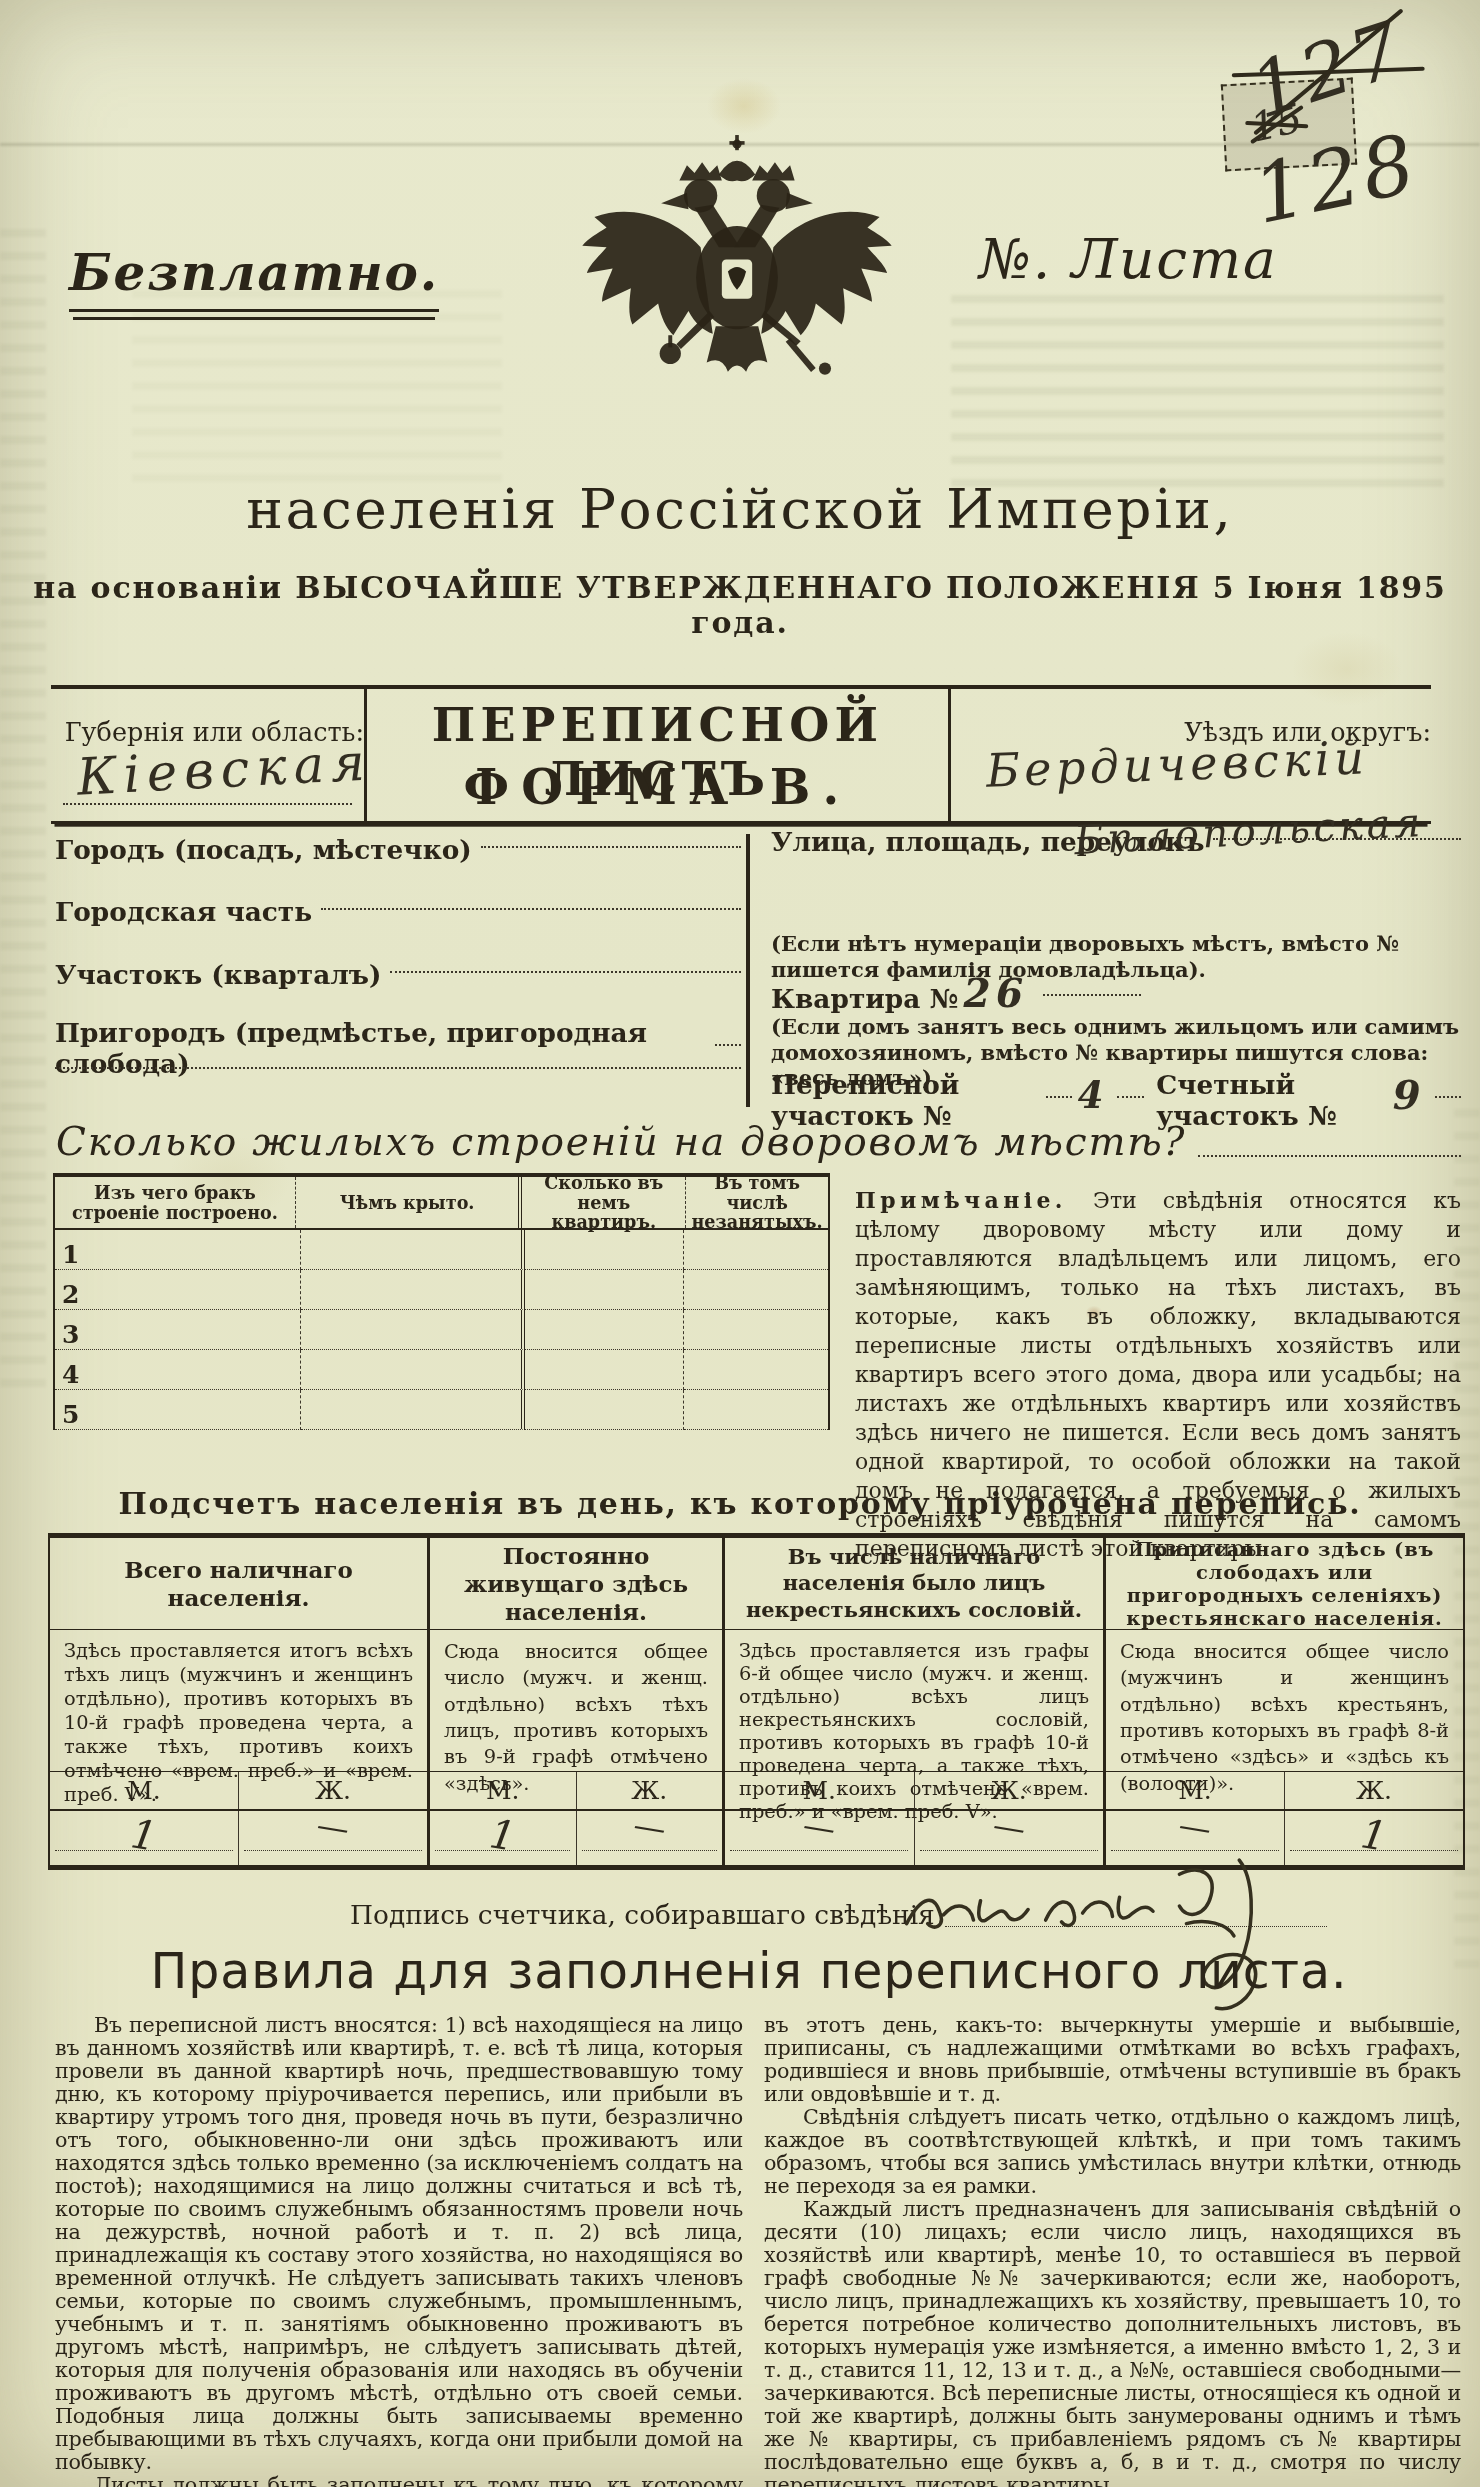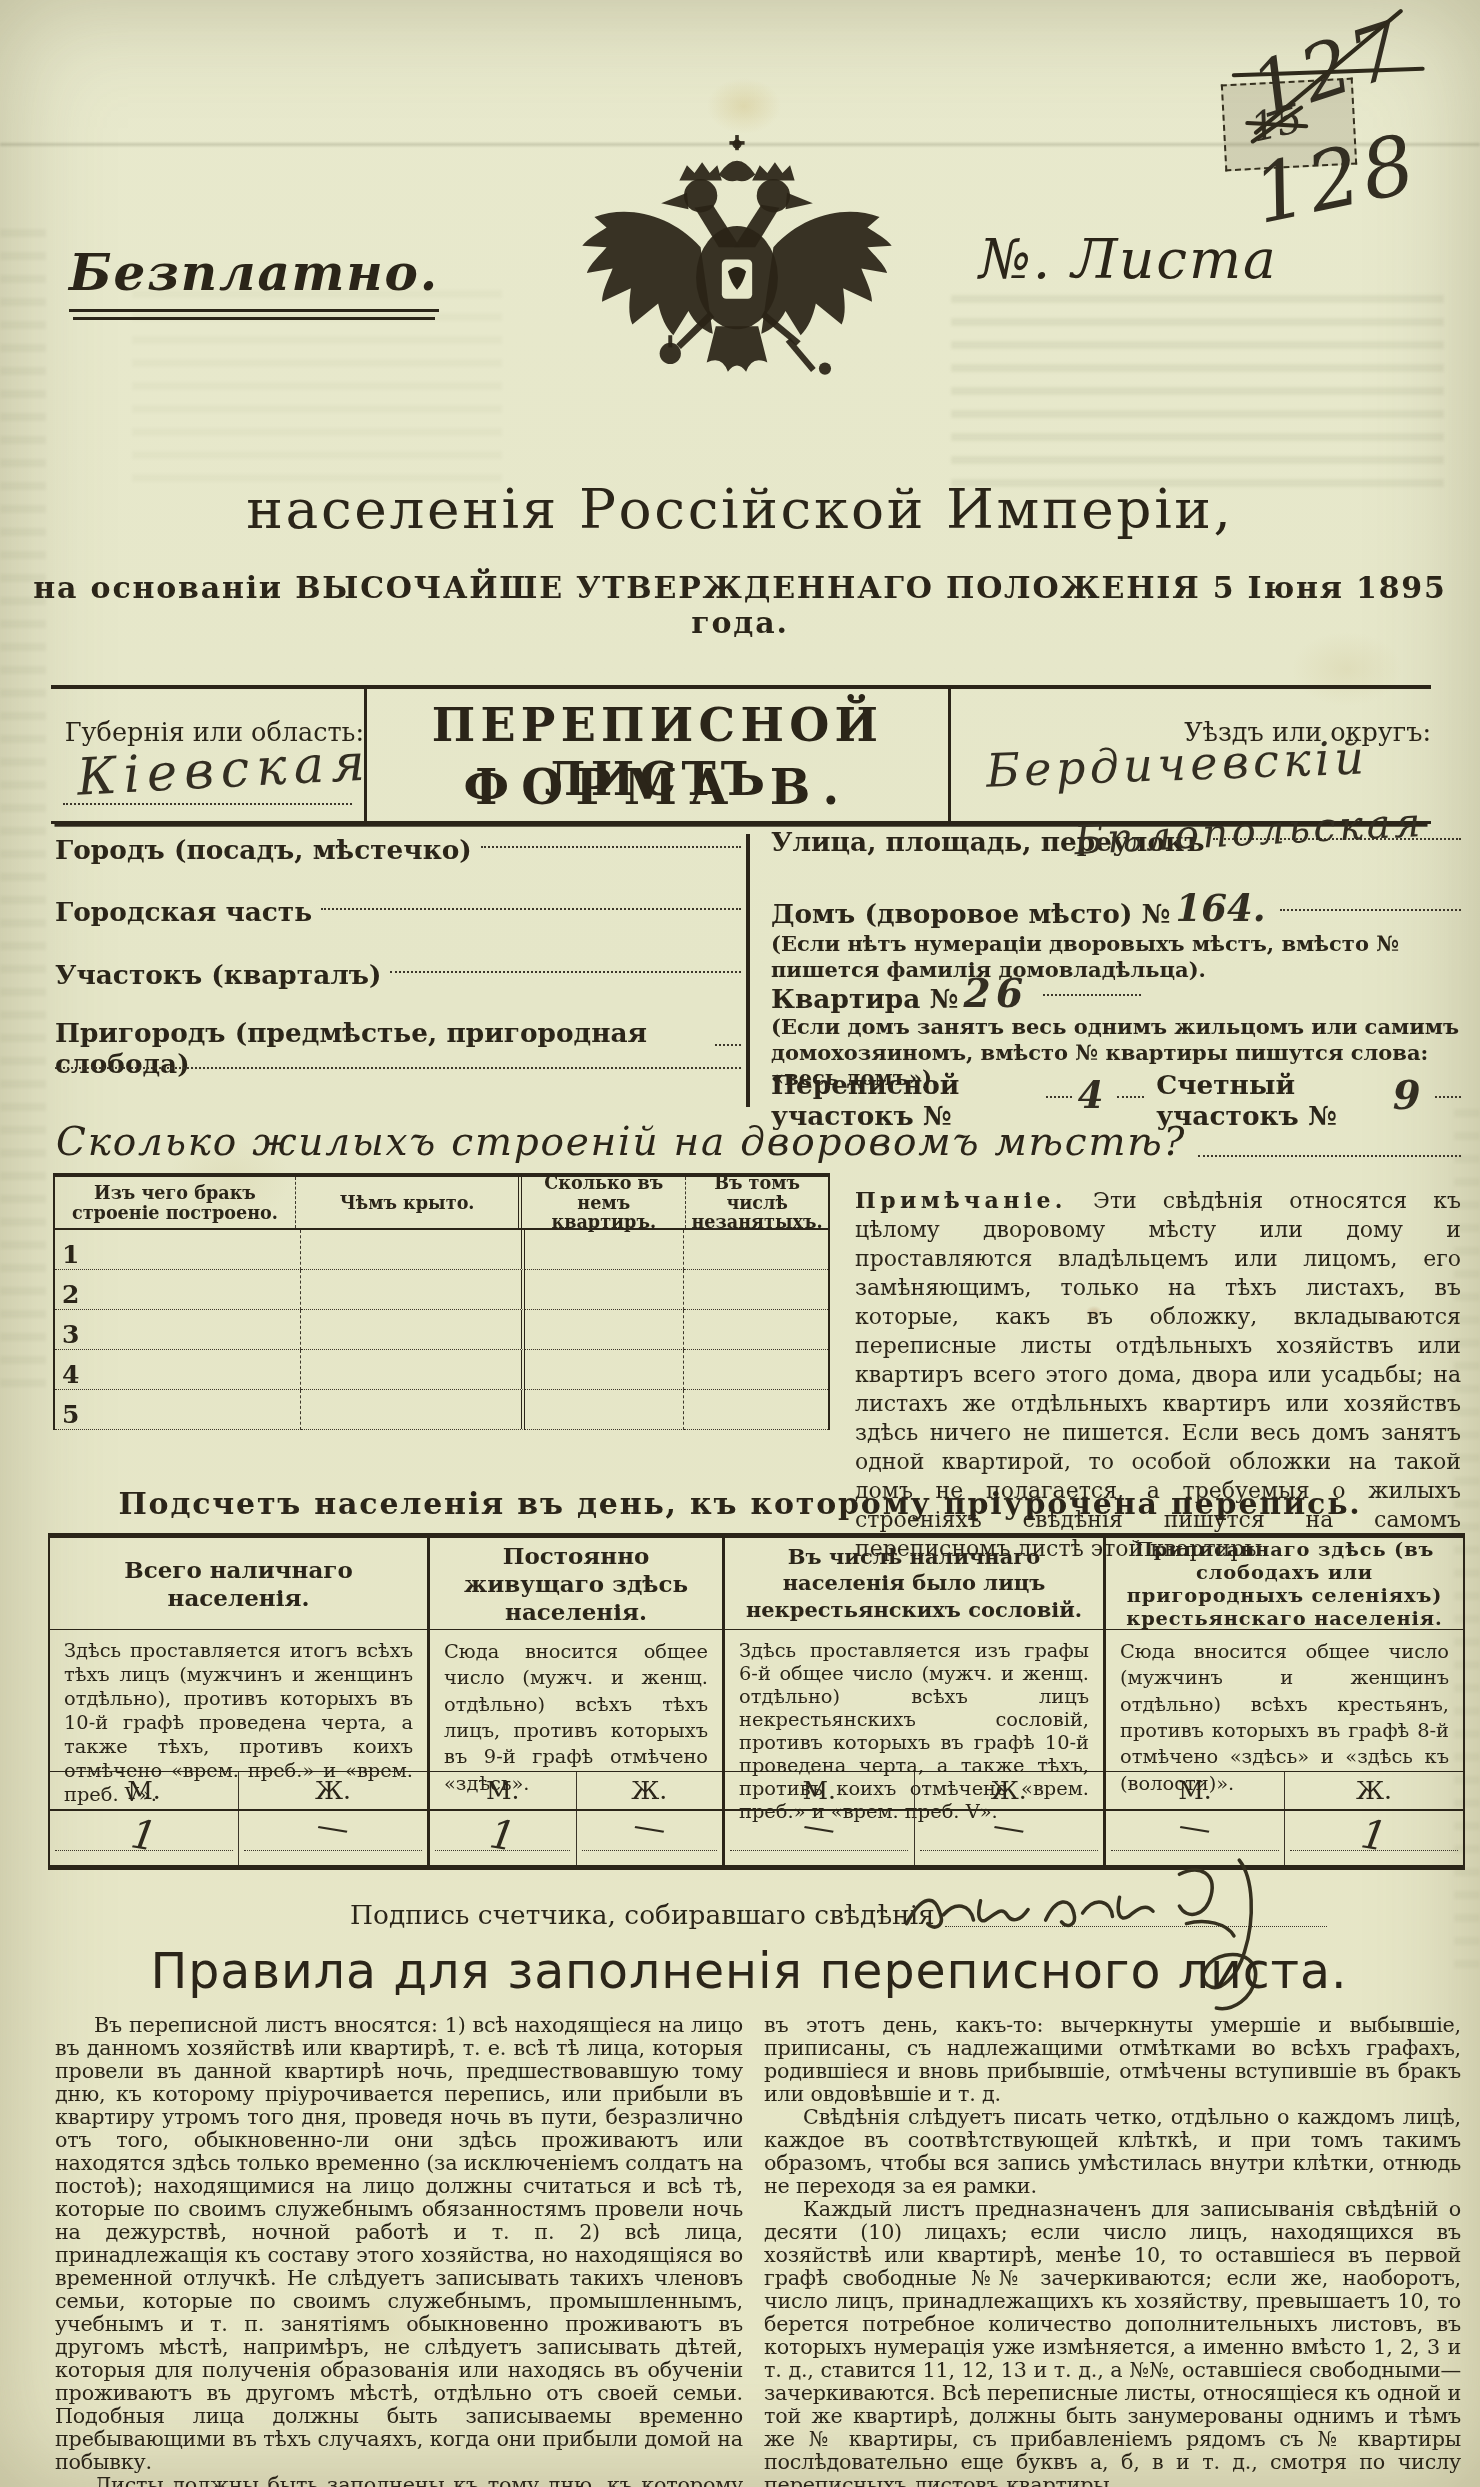--- a/index.html
+++ b/index.html
@@ -211,25 +211,20 @@
   </div>
 
   <div class="abs vdivider"></div>
 
   <div class="fieldrow" style="left:771px;top:826px;width:690px;font-weight:bold;">
     <span>Улица, площадь, переулокъ</span>
     <span class="dots"></span>
   </div>
   <div class="abs hand" style="left:1074px;top:808px;font-size:40px;letter-spacing:3.5px;transform:rotate(-3deg);">Бѣлопольская</div>
 
-  <div class="fieldrow" style="left:771px;top:891px;width:690px;font-weight:bold;">
-    <span>Домъ (дворовое мѣсто) №</span>
-    <span class="inlinehand hand" style="font-size:37px;">164.</span>
-    <span class="dots"></span>
-  </div>
   <div class="smallnote" style="left:771px;top:931px;width:690px;">(Если нѣтъ нумераціи дворовыхъ мѣстъ, вмѣсто № пишется фамилія домовладѣльца).</div>
 
   <div class="fieldrow" style="left:771px;top:975px;width:370px;font-weight:bold;">
     <span>Квартира №</span>
     <span class="inlinehand hand" style="font-size:39px;letter-spacing:5.3px;">26</span>
     <span class="dots"></span>
   </div>
   <div class="smallnote" style="left:771px;top:1014px;width:690px;">(Если домъ занятъ весь однимъ жильцомъ или самимъ домохозяиномъ, вмѣсто № квартиры пишутся слова: «весь домъ»).</div>
 
   <div class="fieldrow" style="left:771px;top:1069px;width:690px;font-weight:bold;">

